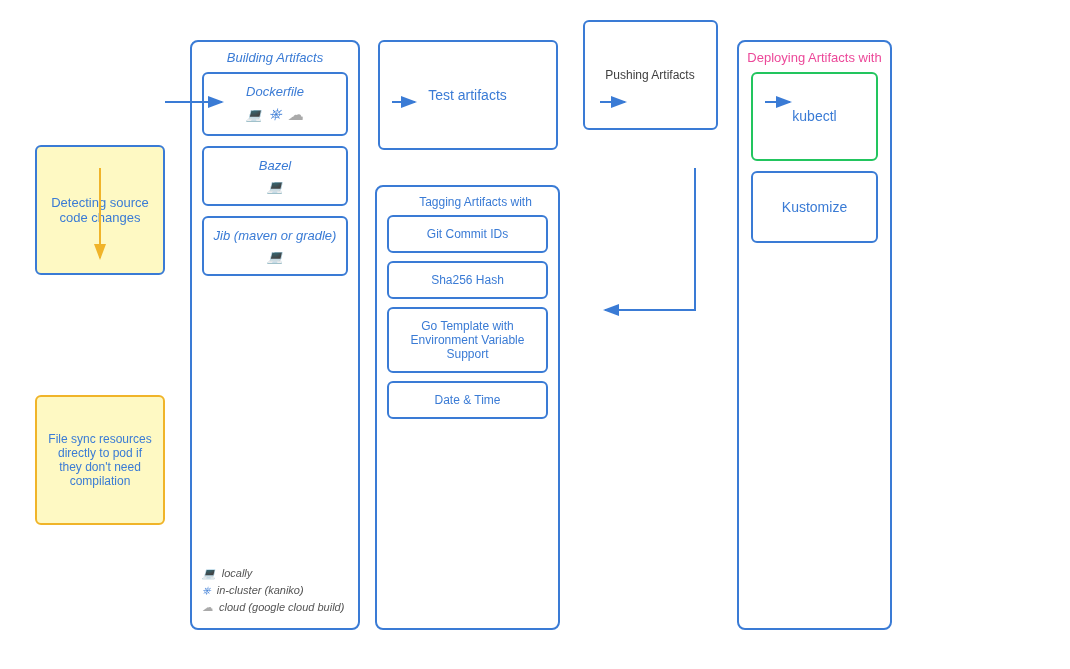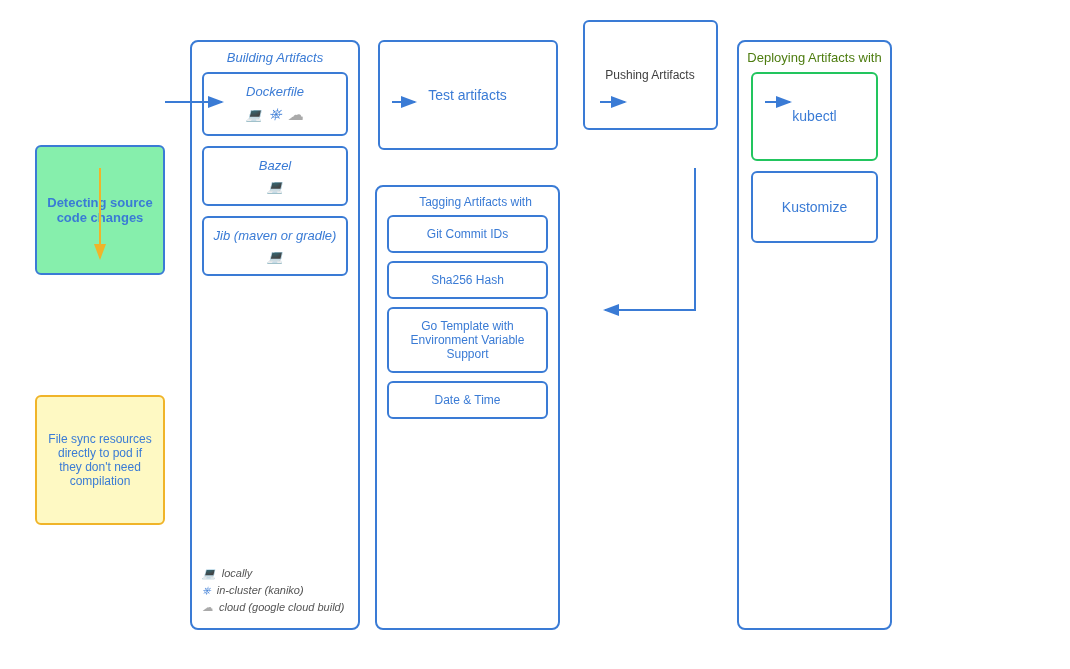--- a/index.html
+++ b/index.html
@@ -15,23 +15,22 @@
       width: 1070px;
       height: 669px;
       position: relative;
       padding: 20px;
       display: flex;
       align-items: center;
       gap: 0;
     }
     .box-blue {
       border: 2.5px solid #3a7bd5;
-      background: #86efac;
-      color: #3a7bd5;
-      font-weight: bold;
+      background: #fef9c3;
+      color: #3a7bd5;
     }
     .box-yellow {
       border: 2.5px solid #f0b429;
       background: #fef9c3;
       color: #3a7bd5;
     }
 
     
     .col1 {
       display: flex;
@@ -226,21 +225,21 @@
     </div>
   </div>
 
   <div style="flex-shrink:0; width:150px; display:flex; flex-direction:column; align-items:center; align-self:flex-start; margin-left:10px;">
     <div style="width:135px; height:110px; border:2.5px solid #3a7bd5; border-radius:6px; display:flex; align-items:center; justify-content:center; font-size:12px; color:#404040; text-align:center;">
       <span>Pushing Artifacts</span>
     </div>
   </div>
 
   <div style="flex-shrink:0; width:155px; height:590px; border:2px solid #3a7bd5; border-radius:8px; position:relative; padding:30px 12px 12px; display:flex; flex-direction:column; gap:10px; margin-left:12px;">
-    <div style="position:absolute; top:8px; left:0; right:0; text-align:center; font-size:13px; color:#4d7c0f;">Deploying Artifacts with</div>
+    <div style="position:absolute; top:8px; left:0; right:0; text-align:center; font-size:13px; color:#ec4899;">Deploying Artifacts with</div>
 
     <div style="border:2px solid #22c55e; border-radius:6px; padding:0; display:flex; align-items:center; justify-content:center; font-size:14px; color:#3a7bd5; height:89px;">
       <span>kubectl</span>
     </div>
     <div style="border:2px solid #3a7bd5; border-radius:6px; padding:0; display:flex; align-items:center; justify-content:center; font-size:14px; color:#3a7bd5; height:72px;">
       <span>Kustomize</span>
     </div>
   </div>
 
 </div>

